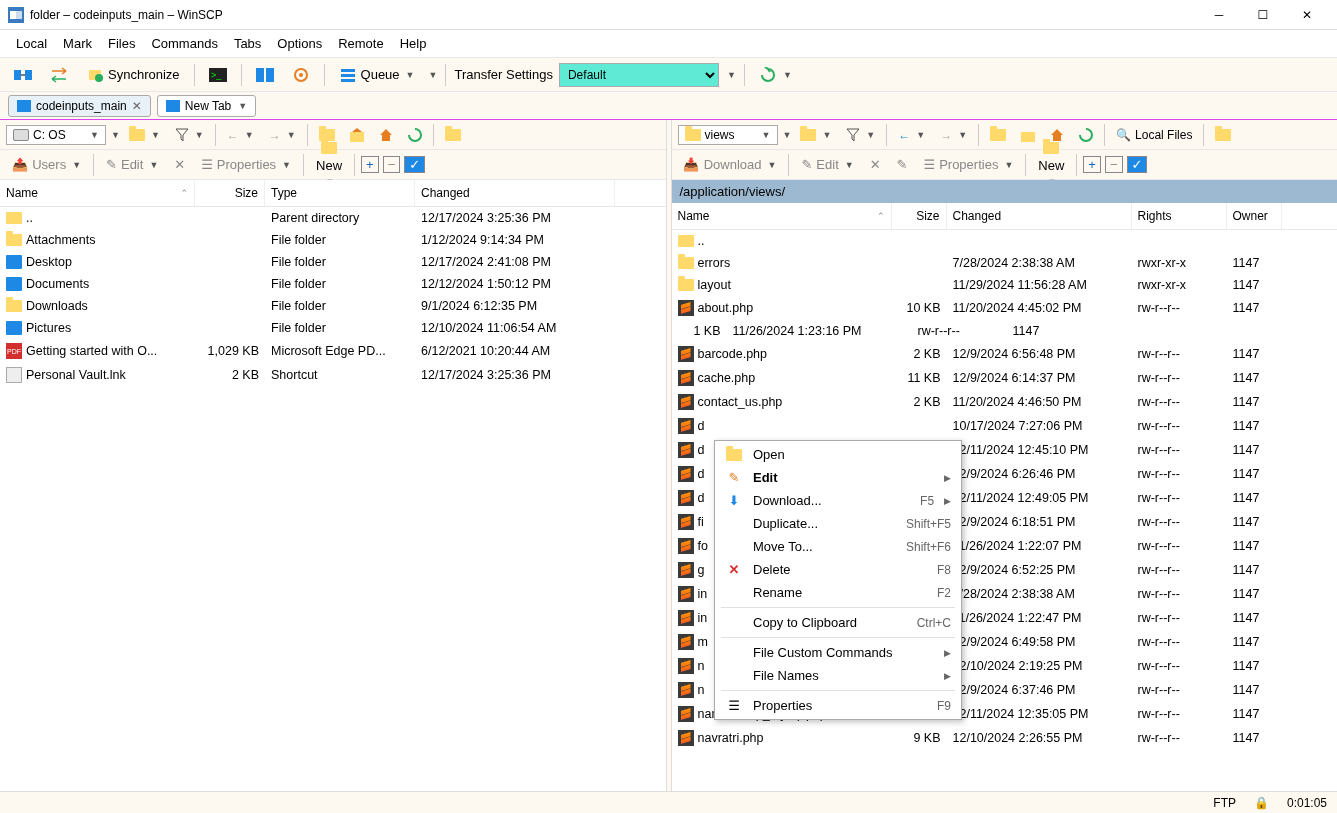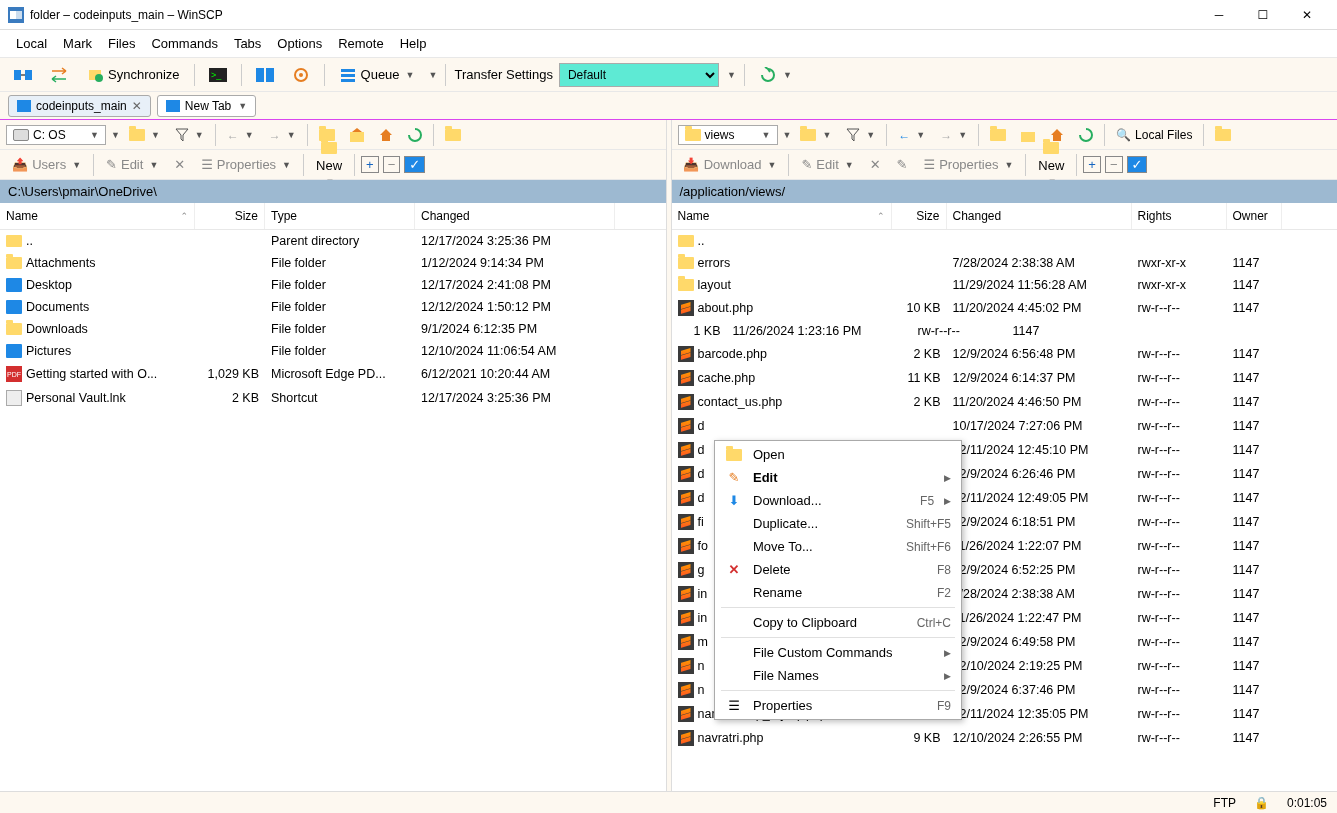--- a/index.html
+++ b/index.html
@@ -261,21 +261,20 @@
       <span class="pa-btn enabled">
           <span class="ico ico-folder"></span> 
           <span>New</span>
           <span class="dd">▼</span>
         </span>
       <span class="tb-sep"></span>
       <span class="pa-btn" style="border:1px solid #888;padding:0 4px;color:#1565c0">+</span>
       <span class="pa-btn" style="border:1px solid #888;padding:0 4px">−</span>
       <span class="pa-btn enabled" style="border:1px solid #888;padding:0 4px;background:#1e88e5;color:#fff">✓</span>
     </div>
-    <div class="path-header">C:\Users\pmair\OneDrive\</div>
     <div class="file-list">
       <div class="fl-header">
         <div class="col c-name">
             <span>Name</span> 
             <span style="margin-left:30px;color:#888;font-size:9px">⌃</span>
           </div>
         <div class="col c-size">Size</div>
         <div class="col c-type">Type</div>
         <div class="col c-changed">Changed</div>
       </div>

